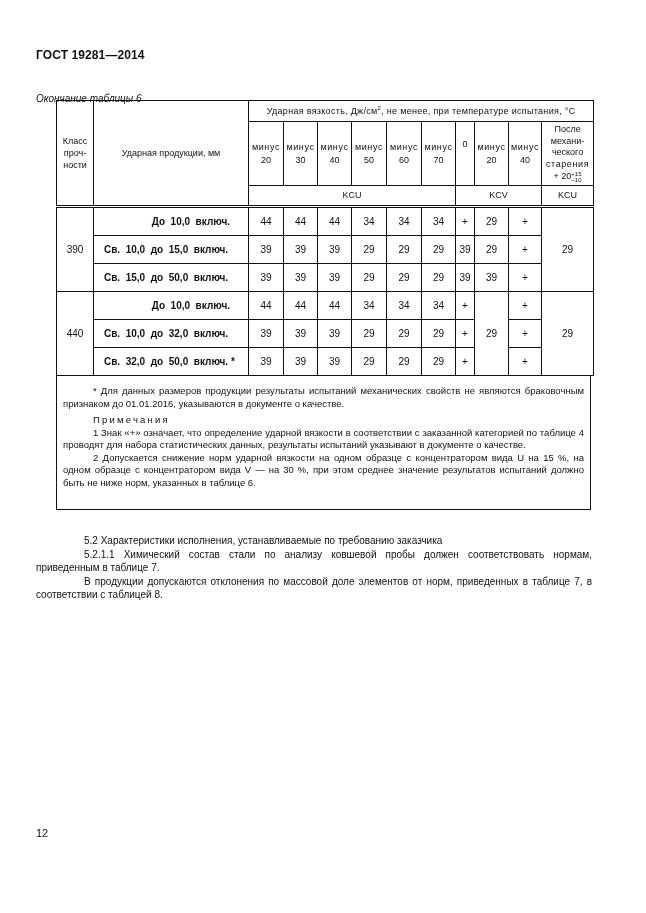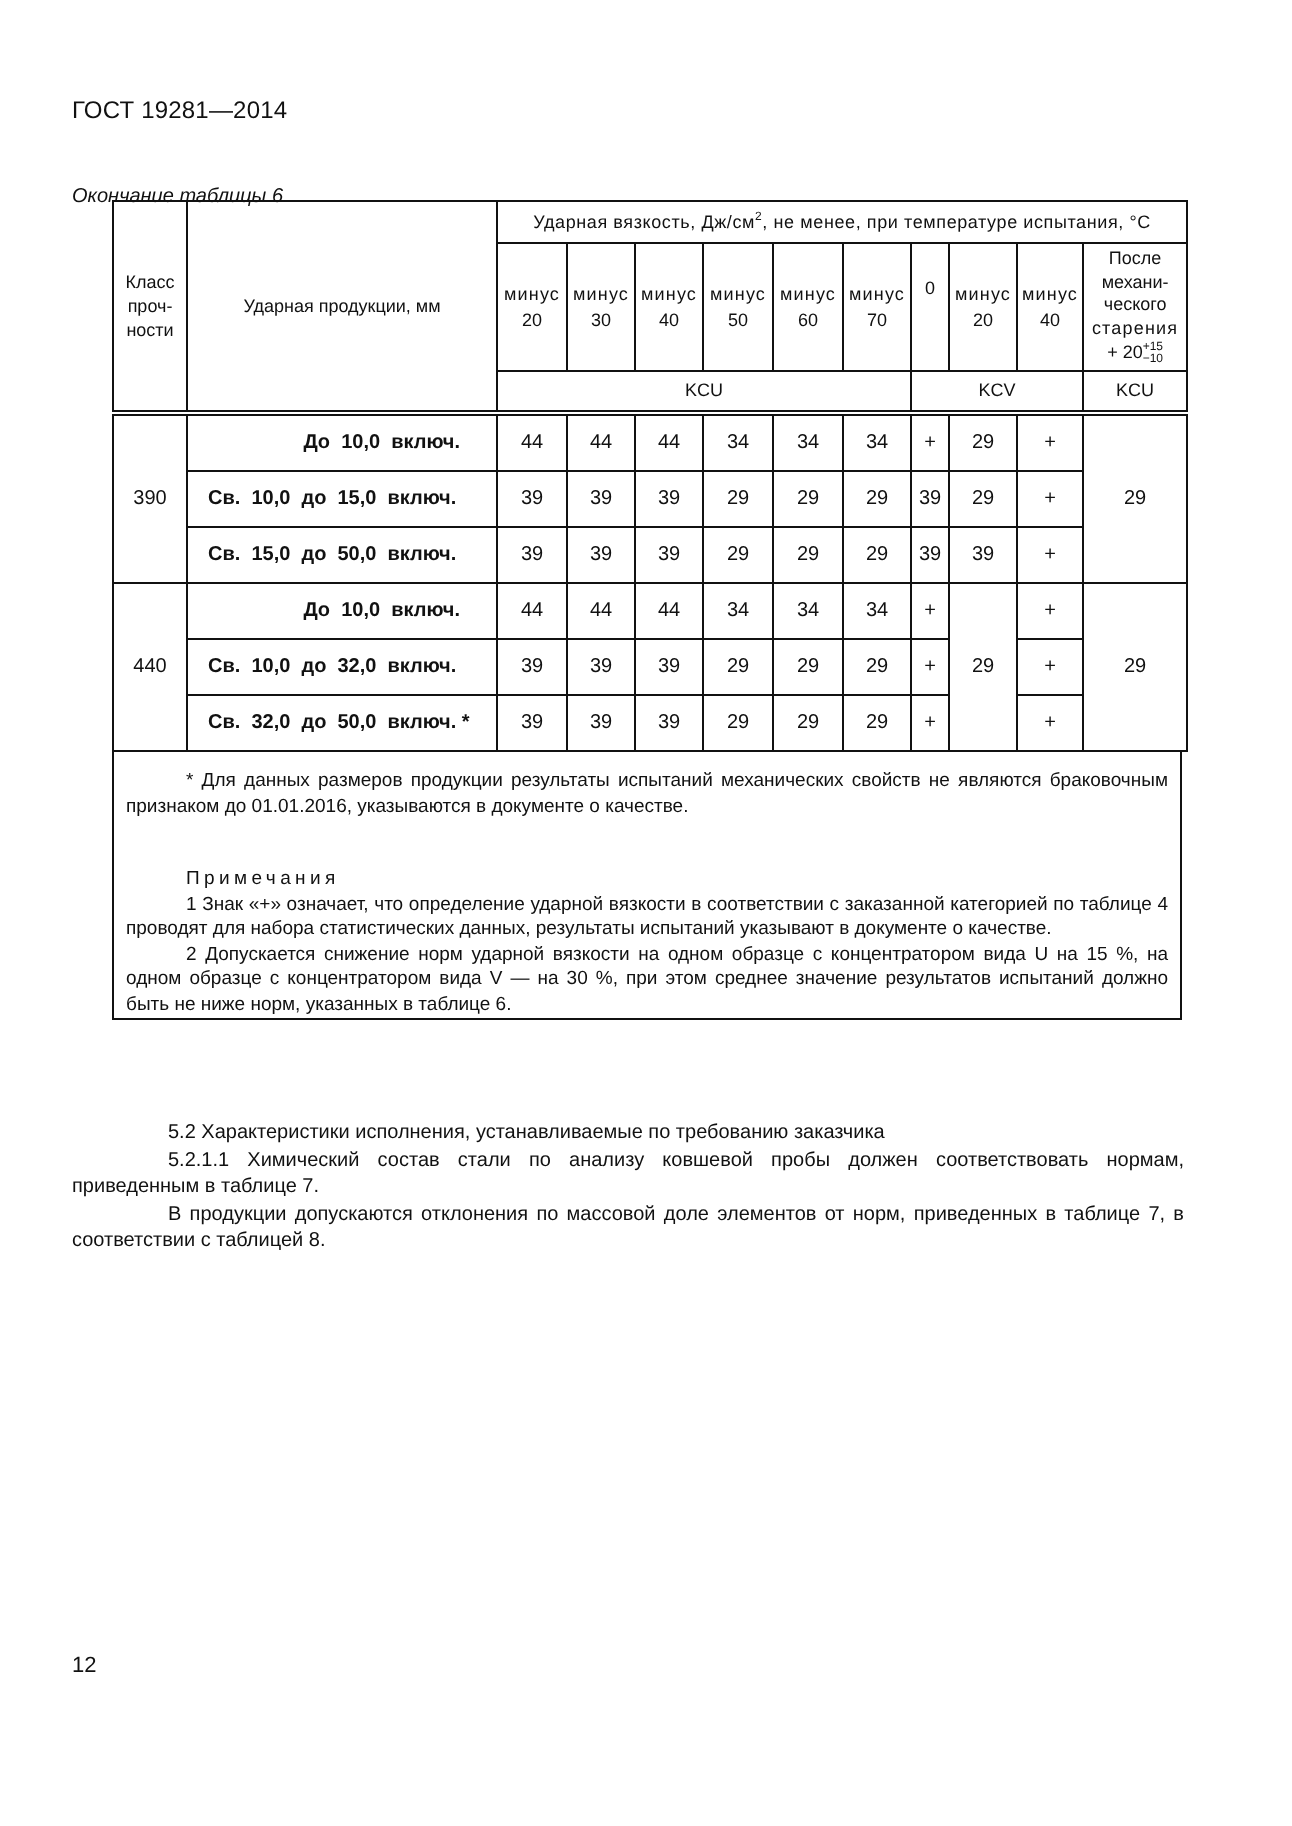--- a/index.html
+++ b/index.html
@@ -1,35 +1,35 @@
 <!DOCTYPE html>
 <html><head>
   <meta charset="utf-8">
   <style>
     html, body { margin: 0; padding: 0; background: #ffffff; }
     body { width: 646px; height: 913px; position: relative; overflow: hidden;
       font-family: "Liberation Sans", "DejaVu Sans", sans-serif; color: #111; }
-    .page-header { position: absolute; left: 36px; top: 48px; font-weight: normal; font-size: 12px; letter-spacing: 0.1px; }
+    .page-header { position: absolute; left: 36px; top: 48px; font-weight: bold; font-size: 12px; letter-spacing: 0.1px; }
     .table-caption { position: absolute; left: 36px; top: 79px; font-style: italic; font-size: 10px; margin-top: 14px; }
     table.t6 { position: absolute; left: 56px; top: 100px; width: 537px; border-collapse: collapse; table-layout: fixed; font-size: 9px; }
     table.t6 td { border: 1px solid #111; text-align: center; vertical-align: middle; padding: 0; line-height: 1.35; }
     table.t6 td.thick-bottom { border-bottom: 3px double #111; }
     .spaced { letter-spacing: 0.6px; }
     .data td { height: 27px; font-size: 10px; }
     .thk { text-align: left !important; padding-left: 10px !important; white-space: pre; font-weight: bold; }
     .thk.right { text-align: right !important; padding-right: 18px !important; padding-left: 0 !important; }
     sup.s, sub.s { font-size: 6px; }
     .aging-temp { white-space: nowrap; }
     .aging-temp .frac { display: inline-block; vertical-align: middle; font-size: 6px; line-height: 6px; text-align: left; }
     .notes-box { position: absolute; left: 56px; top: 375px; width: 535px; height: 135px; border: 1px solid #111; border-top: none; font-size: 9.5px; line-height: 12.5px; box-sizing: border-box; padding: 10px 6px 12px 6px; text-align: justify; }
     .notes-box p { margin: 0; }
     .notes-box .ind { text-indent: 30px; }
-    .notes-box .gap { margin-top: 24px; }
+    .notes-box .gap { margin-top: 4px; }
     .notes-title { letter-spacing: 2.2px; }
-    .body-text { position: absolute; left: 36px; top: 560px; width: 556px; font-size: 10px; line-height: 13.5px; text-align: justify; }
+    .body-text { position: absolute; left: 36px; top: 534px; width: 556px; font-size: 10px; line-height: 13.5px; text-align: justify; }
     .body-text p { margin: 0; text-indent: 48px; }
     .page-number { position: absolute; left: 36px; top: 827px; font-size: 11px; }
   </style>
 </head>
 <body>
 
 <div class="page-header">ГОСТ 19281—2014</div>
 <div class="table-caption">Окончание таблицы 6</div>
 
 <table class="t6">

